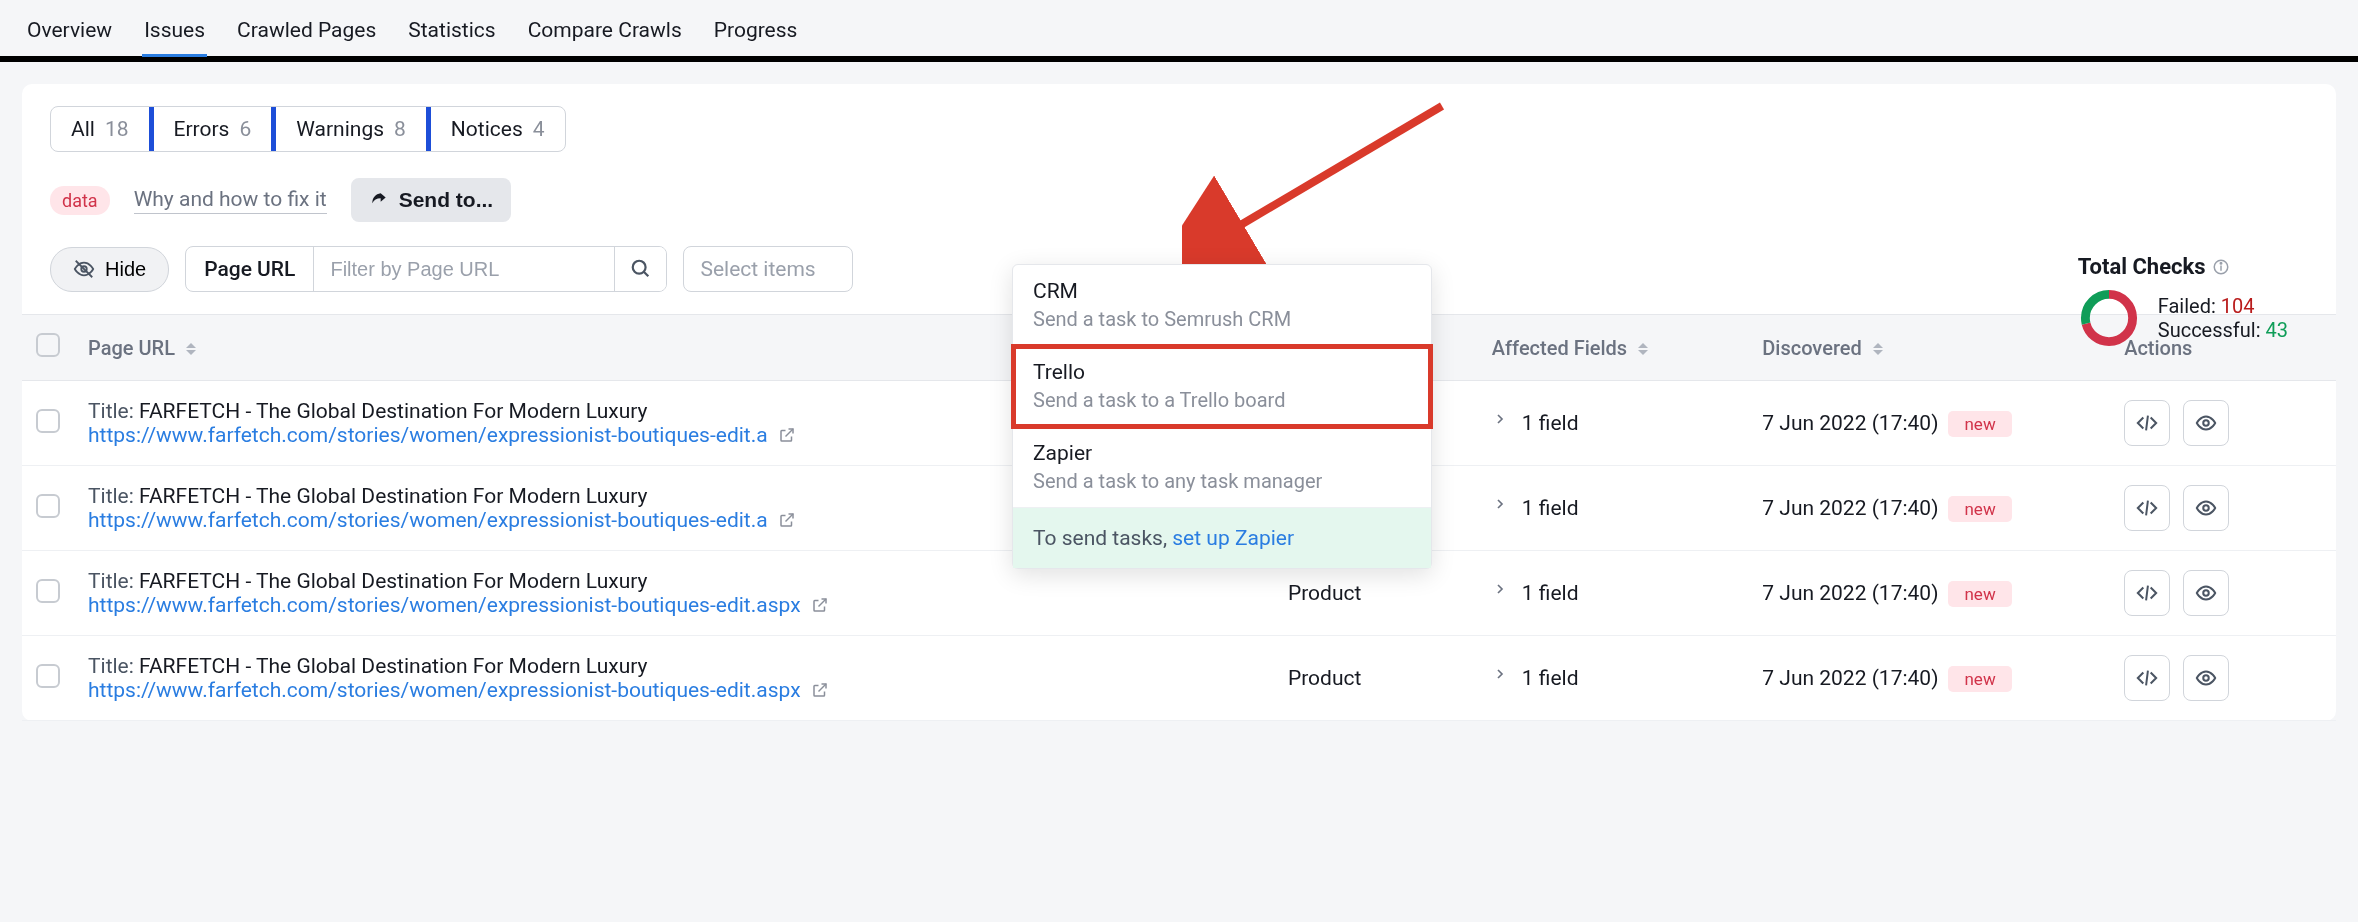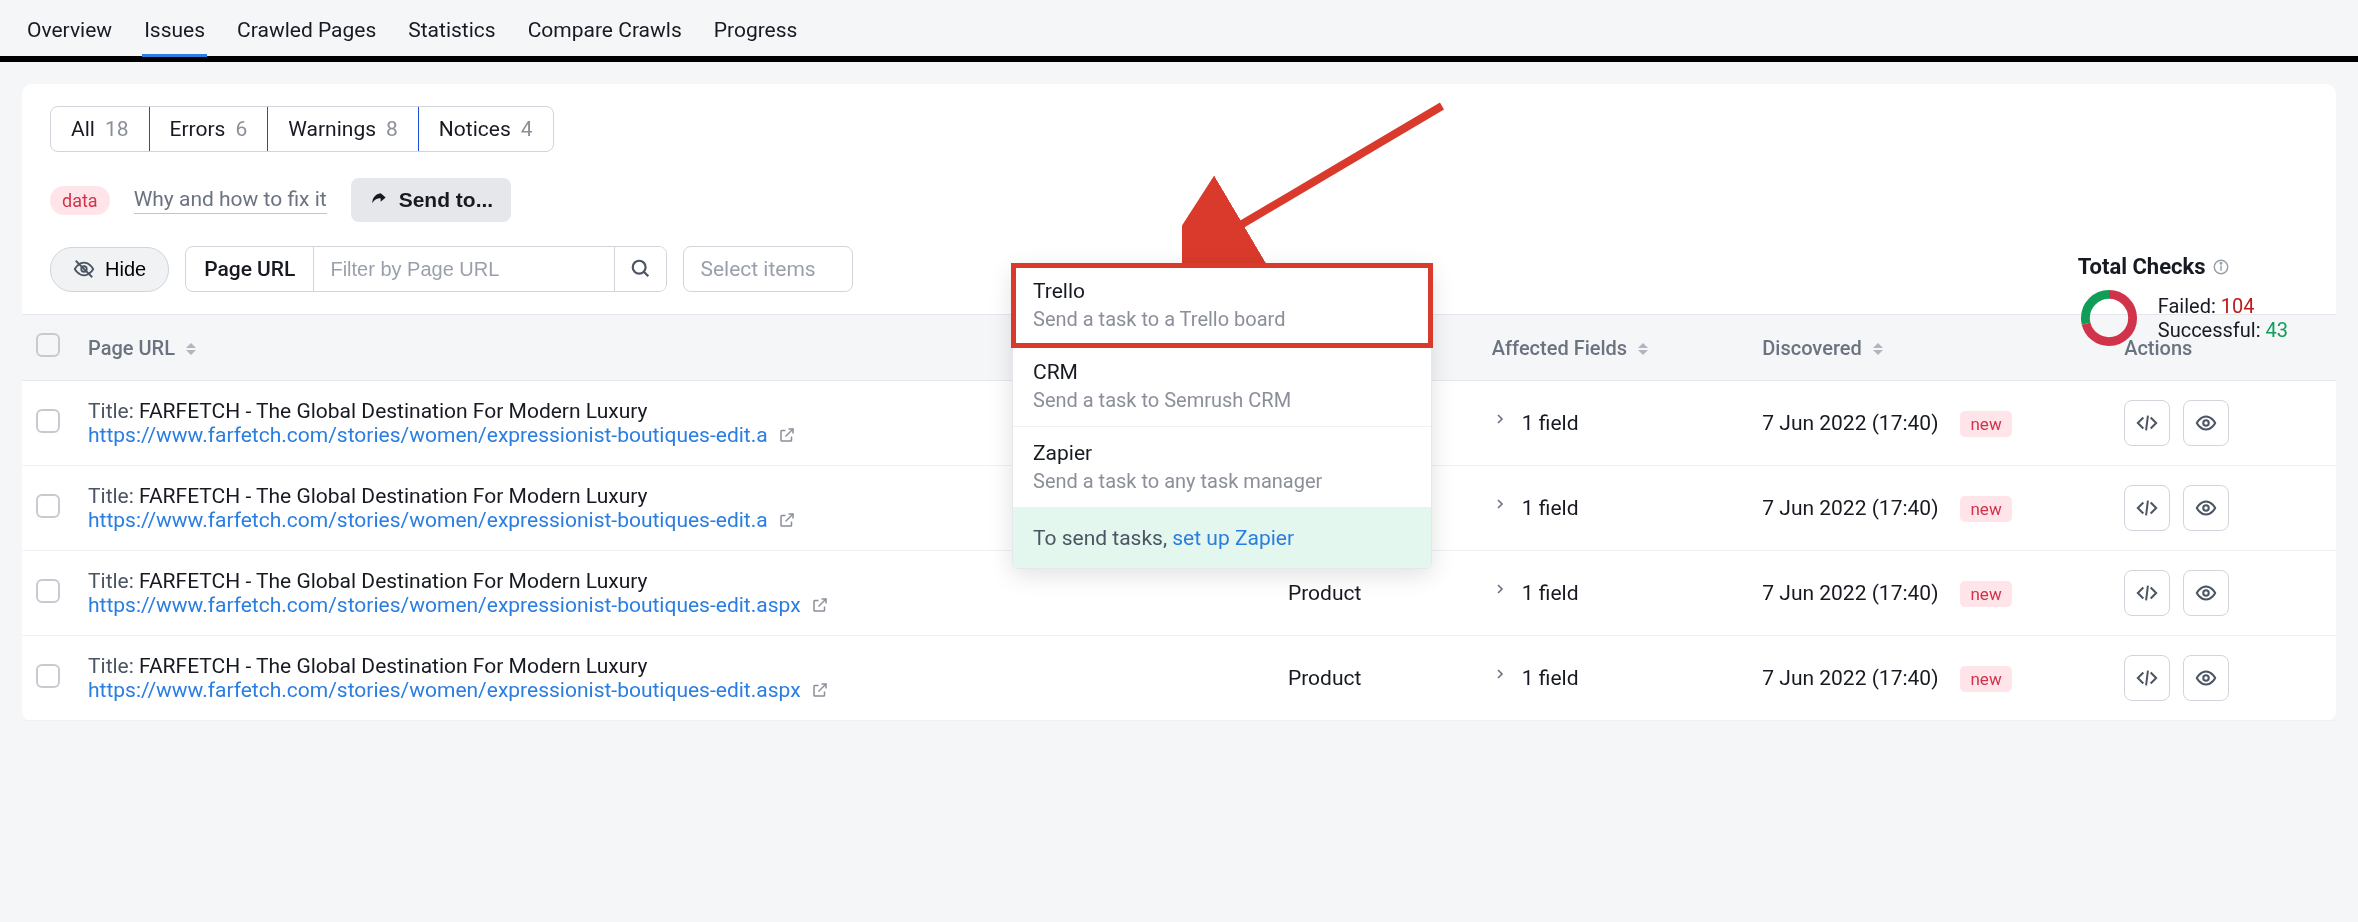--- a/index.html
+++ b/index.html
@@ -39,21 +39,21 @@
   .filter-pills {
     display: flex;
     border: 1px solid #d1d5db;
     border-radius: 8px;
     overflow: hidden;
     width: fit-content;
     margin: 0 28px 26px;
   }
   .pill {
     padding: 10px 20px;
-    border-right: 1px solid #1d4ed8;
+    border-right: 5px solid #1d4ed8;
     cursor: pointer;
     display: flex;
     gap: 10px;
     align-items: baseline;
   }
   .pill:last-child { border-right: none; }
   .pill .count { color: #8a8f9a; }
   .headline-row {
     display: flex;
     align-items: center;
@@ -211,23 +211,23 @@
   .sort-icon .up { border-bottom: 5px solid #b0b5bf; margin-bottom: 2px;}
   .sort-icon .down { border-top: 5px solid #b0b5bf;}
   .row-title { font-size: 21px; }
   .row-title .prefix { color: #4b5563; }
   .row-url { color: #2a7de1; font-size: 21px; display:inline-flex; align-items:center; gap:10px;}
   .ext-icon { color:#8a8f9a; }
   .badge-new {
     background: #ffe5e9;
     color: #d1334a;
     font-size: 17px;
-    padding: 3px 10px;
+    padding: 3px 16px;
     border-radius: 5px;
-    margin-left: 22px;
+    margin-left: 10px;
   }
   .field-cell { display:flex; align-items:flex-start; gap:14px; color:#171a22; }
   .chev { color:#6b7280; }
   .action-btn {
     width: 46px; height: 46px;
     border: 1px solid #d1d5db;
     border-radius: 8px;
     background: #fff;
     display: inline-flex;
     align-items: center;
@@ -313,27 +313,27 @@
     <a class="fix-link">Why and how to fix it</a>
     <button class="sendto-btn">
       <svg width="20" height="20" viewBox="0 0 24 24" fill="none" stroke="#171a22" stroke-width="2.2">
           <path d="M14 4l6 5-6 5V10c-5 0-8 2-10 6 0-7 4-11 10-12V4z" fill="#171a22" stroke="none"></path>
         </svg>
       <span>Send to...</span>
     </button>
   </div>
 
   <div class="dropdown">
+    <div class="dropdown-item">
+      <div class="di-title">CRM</div>
+      <div class="di-sub">Send a task to Semrush CRM</div>
+    </div>
     <div class="dropdown-item highlight">
       <div class="di-title">Trello</div>
       <div class="di-sub">Send a task to a Trello board</div>
-    </div>
-    <div class="dropdown-item">
-      <div class="di-title">CRM</div>
-      <div class="di-sub">Send a task to Semrush CRM</div>
     </div>
     <div class="dropdown-item">
       <div class="di-title">Zapier</div>
       <div class="di-sub">Send a task to any task manager</div>
     </div>
     <div class="dropdown-footer">
       <span>To send tasks, </span><a>set up Zapier</a>
     </div>
   </div>
 

